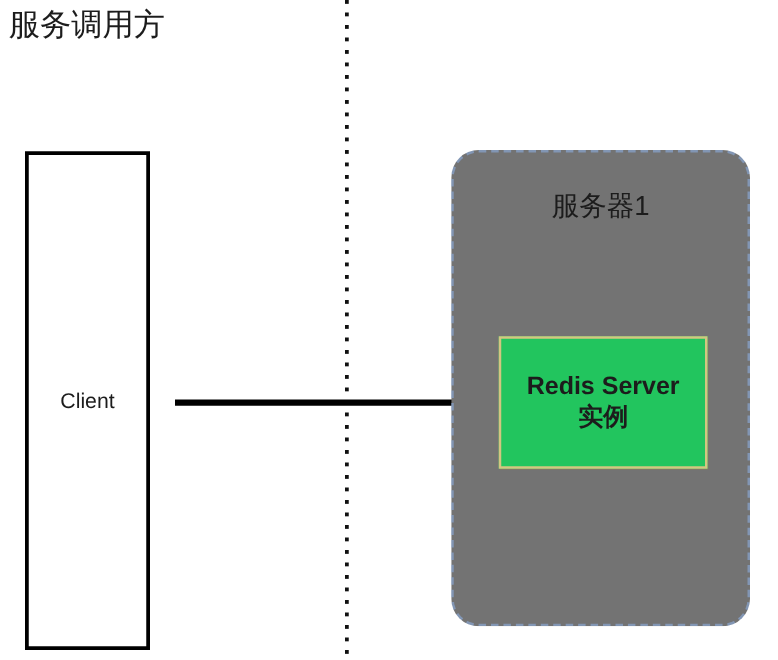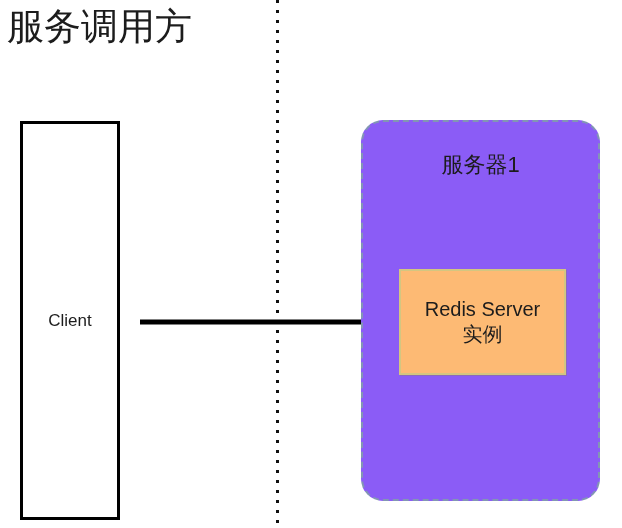--- a/index.html
+++ b/index.html
@@ -14,21 +14,21 @@
     position: relative;
     width: 622px;
     height: 528px;
     background: #ffffff;
     overflow: hidden;
   }
 
   
   .heading {
     position: absolute;
-    font-size: 37px;
+    font-size: 25px;
     line-height: 1;
     color: #1c1c1c;
     white-space: nowrap;
     font-weight: 400;
     letter-spacing: 0px;
   }
   #heading-left  { left: 7px;  top: 8px; }
   #heading-right { left: 338px; top: 8px; }
 
   
@@ -74,21 +74,21 @@
   #arrow-wrap svg { display: block; }
 
   
   #server-box {
     position: absolute;
     left: 361px;
     top: 120px;
     width: 239px;
     height: 381px;
     box-sizing: border-box;
-    background: #8b5cf6;
+    background: #737373;
     border: 2px dashed #8296b4;
     border-radius: 22px;
   }
   #server-title {
     position: absolute;
     left: 0;
     right: 0;
     top: 32px;
     text-align: center;
     font-size: 22px;
@@ -98,27 +98,28 @@
   }
 
   
   #redis-box {
     position: absolute;
     left: 399px;
     top: 269px;
     width: 167px;
     height: 106px;
     box-sizing: border-box;
-    background: #fdba74;
+    background: #22c55e;
     border: 2px solid #d3c681;
     display: flex;
     flex-direction: column;
     align-items: center;
     justify-content: center;
     box-shadow: 1px 1px 0 rgba(140,130,80,0.35);
+    font-weight: bold;
   }
   #redis-line1 {
     font-size: 20px;
     line-height: 1.25;
     color: #1c1c1c;
     white-space: nowrap;
   }
   #redis-line2 {
     font-size: 20px;
     line-height: 1.25;

